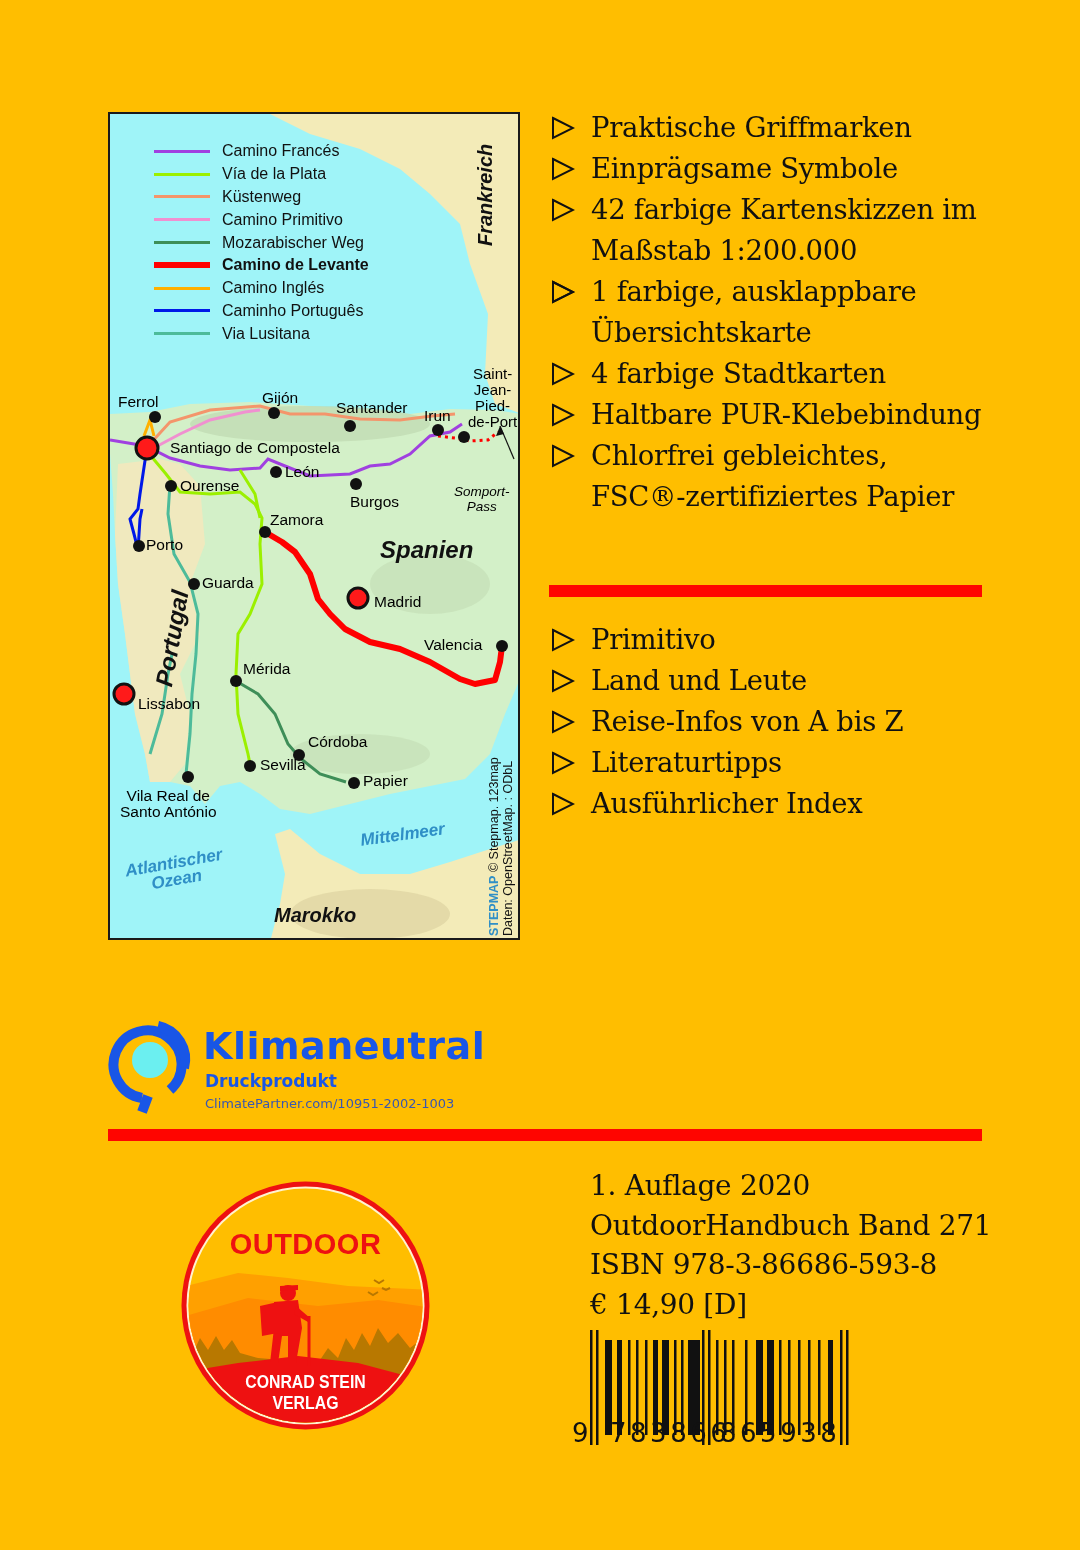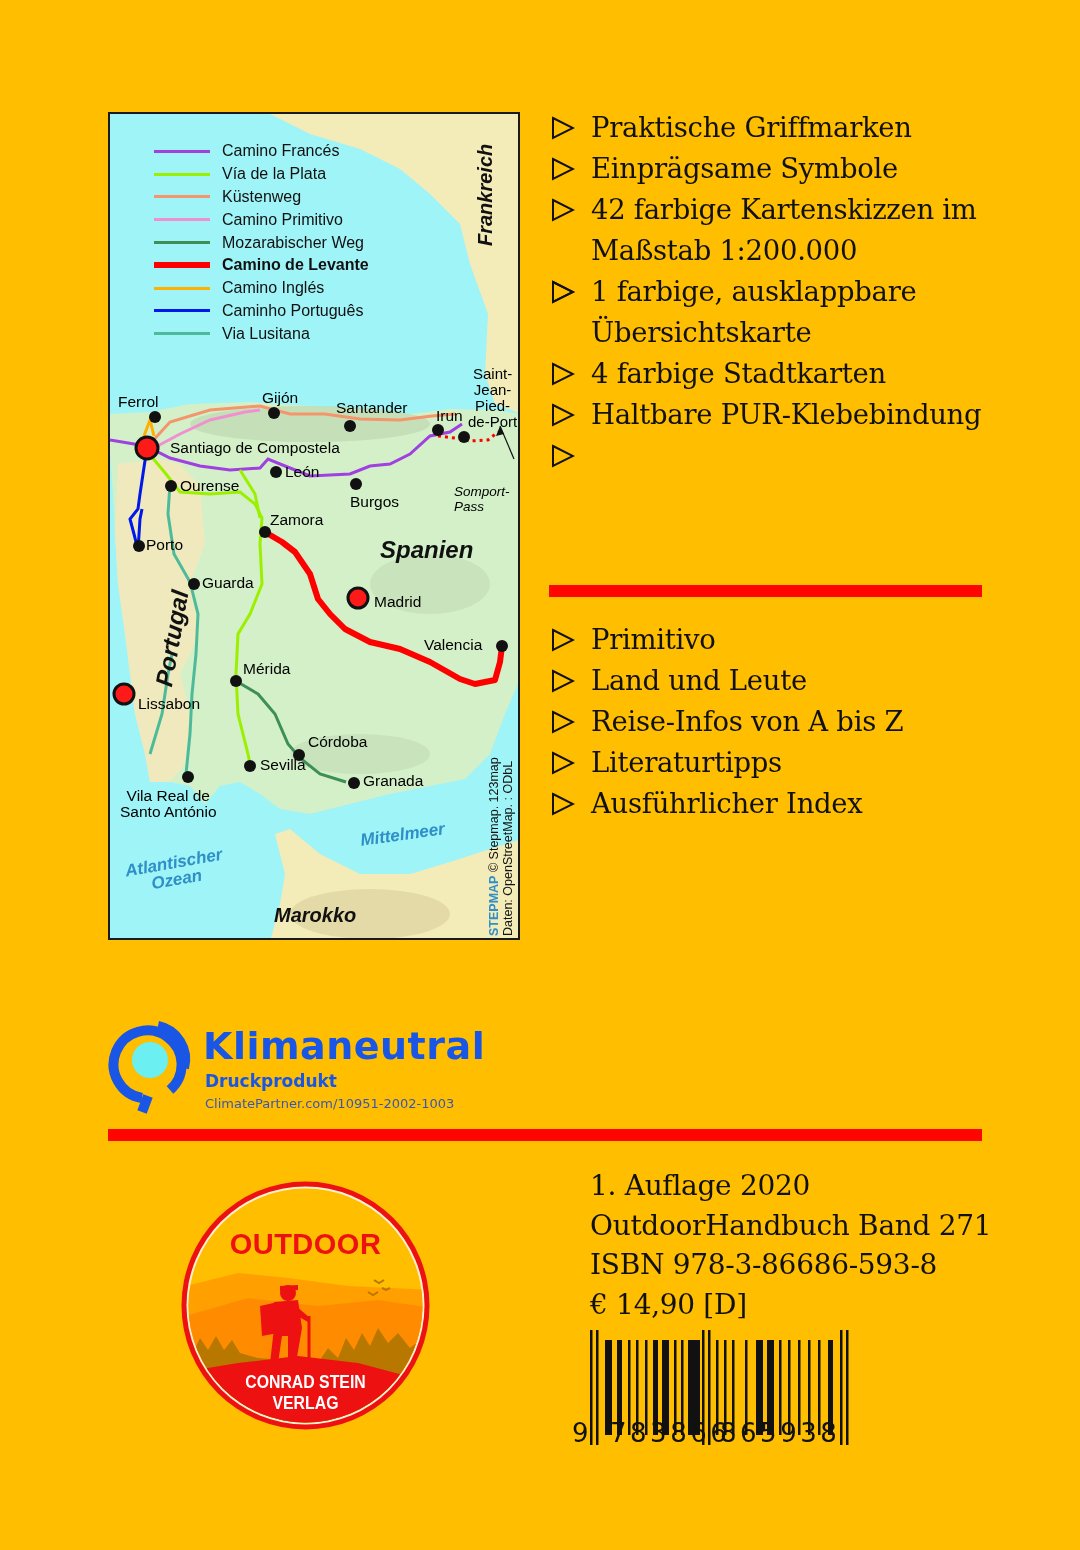--- a/index.html
+++ b/index.html
@@ -157,41 +157,41 @@
   <div class="country" style="left:40px;top:570px;font-size:24px;transform:rotate(-80deg);transform-origin:left top;">Portugal</div>
   <div class="country" style="left:164px;top:790px;font-size:20px;">Marokko</div>
 
   <div class="sea" style="left:16px;top:740px;font-size:17px;white-space:pre-line;transform:rotate(-10deg);">Atlantischer
 Ozean</div>
   <div class="sea" style="left:250px;top:712px;font-size:17px;transform:rotate(-8deg);">Mittelmeer</div>
 
   <div class="mlabel" style="left:8px;top:280px;">Ferrol</div>
   <div class="mlabel" style="left:152px;top:276px;">Gijón</div>
   <div class="mlabel" style="left:226px;top:286px;">Santander</div>
-  <div class="mlabel" style="left:314px;top:294px;margin-left:12px;">Irun</div>
+  <div class="mlabel" style="left:314px;top:294px;">Irun</div>
   <div class="mlabel" style="left:358px;top:252px;white-space:pre-line;text-align:center;font-size:15px;line-height:16px;">Saint-
 Jean-
 Pied-
 de-Port</div>
   <div class="mlabel b" style="left:60px;top:326px;">Santiago de Compostela</div>
   <div class="mlabel" style="left:175px;top:350px;">León</div>
   <div class="mlabel" style="left:70px;top:364px;">Ourense</div>
   <div class="mlabel" style="left:240px;top:380px;">Burgos</div>
-  <div class="mlabel" style="left:344px;top:370px;white-space:pre-line;text-align:left;font-style:italic;font-size:13.5px;line-height:15px;">Somport-
+  <div class="mlabel" style="left:344px;top:370px;white-space:pre-line;text-align:center;font-style:italic;font-size:13.5px;line-height:15px;">Somport-
 Pass</div>
   <div class="mlabel" style="left:160px;top:398px;">Zamora</div>
   <div class="mlabel" style="left:36px;top:423px;">Porto</div>
   <div class="mlabel" style="left:92px;top:461px;">Guarda</div>
   <div class="mlabel b" style="left:264px;top:480px;">Madrid</div>
   <div class="mlabel" style="left:314px;top:523px;">Valencia</div>
   <div class="mlabel b" style="left:28px;top:582px;">Lissabon</div>
   <div class="mlabel" style="left:133px;top:547px;">Mérida</div>
   <div class="mlabel" style="left:198px;top:620px;">Córdoba</div>
   <div class="mlabel" style="left:150px;top:643px;">Sevilla</div>
-  <div class="mlabel" style="left:253px;top:659px;">Granada</div>
+  <div class="mlabel" style="left:253px;top:659px;">Papier</div>
   <div class="mlabel" style="left:10px;top:674px;white-space:pre-line;text-align:center;line-height:16px;">Vila Real de
 Santo António</div>
 
   <div class="credit" style="left:378px;top:822px;">
     <span class="brand">STEPMAP</span>
     <span>© Stepmap. 123map</span><br>
     <span>Daten: OpenStreetMap. : ODbL</span>
   </div>
 </div>
 
@@ -252,20 +252,22 @@
         </svg>
       </span>
     <span class="txt">Haltbare PUR-Klebebindung</span>
   </li>
   <li>
     <span class="tri">
         <svg width="24" height="24">
           <path d="M2,2 L22,12 L2,22 Z" fill="none" stroke="#111" stroke-width="2"></path>
         </svg>
       </span>
+    <span class="txt">Chlorfrei gebleichtes,
+FSC®-zertifiziertes Papier</span>
   </li>
 </ul>
 
 <div class="rule" style="left:549px;top:585px;width:433px;"></div>
 
 <ul class="list" style="top:619px;">
   <li>
     <span class="tri">
         <svg width="24" height="24">
           <path d="M2,2 L22,12 L2,22 Z" fill="none" stroke="#111" stroke-width="2"></path>

